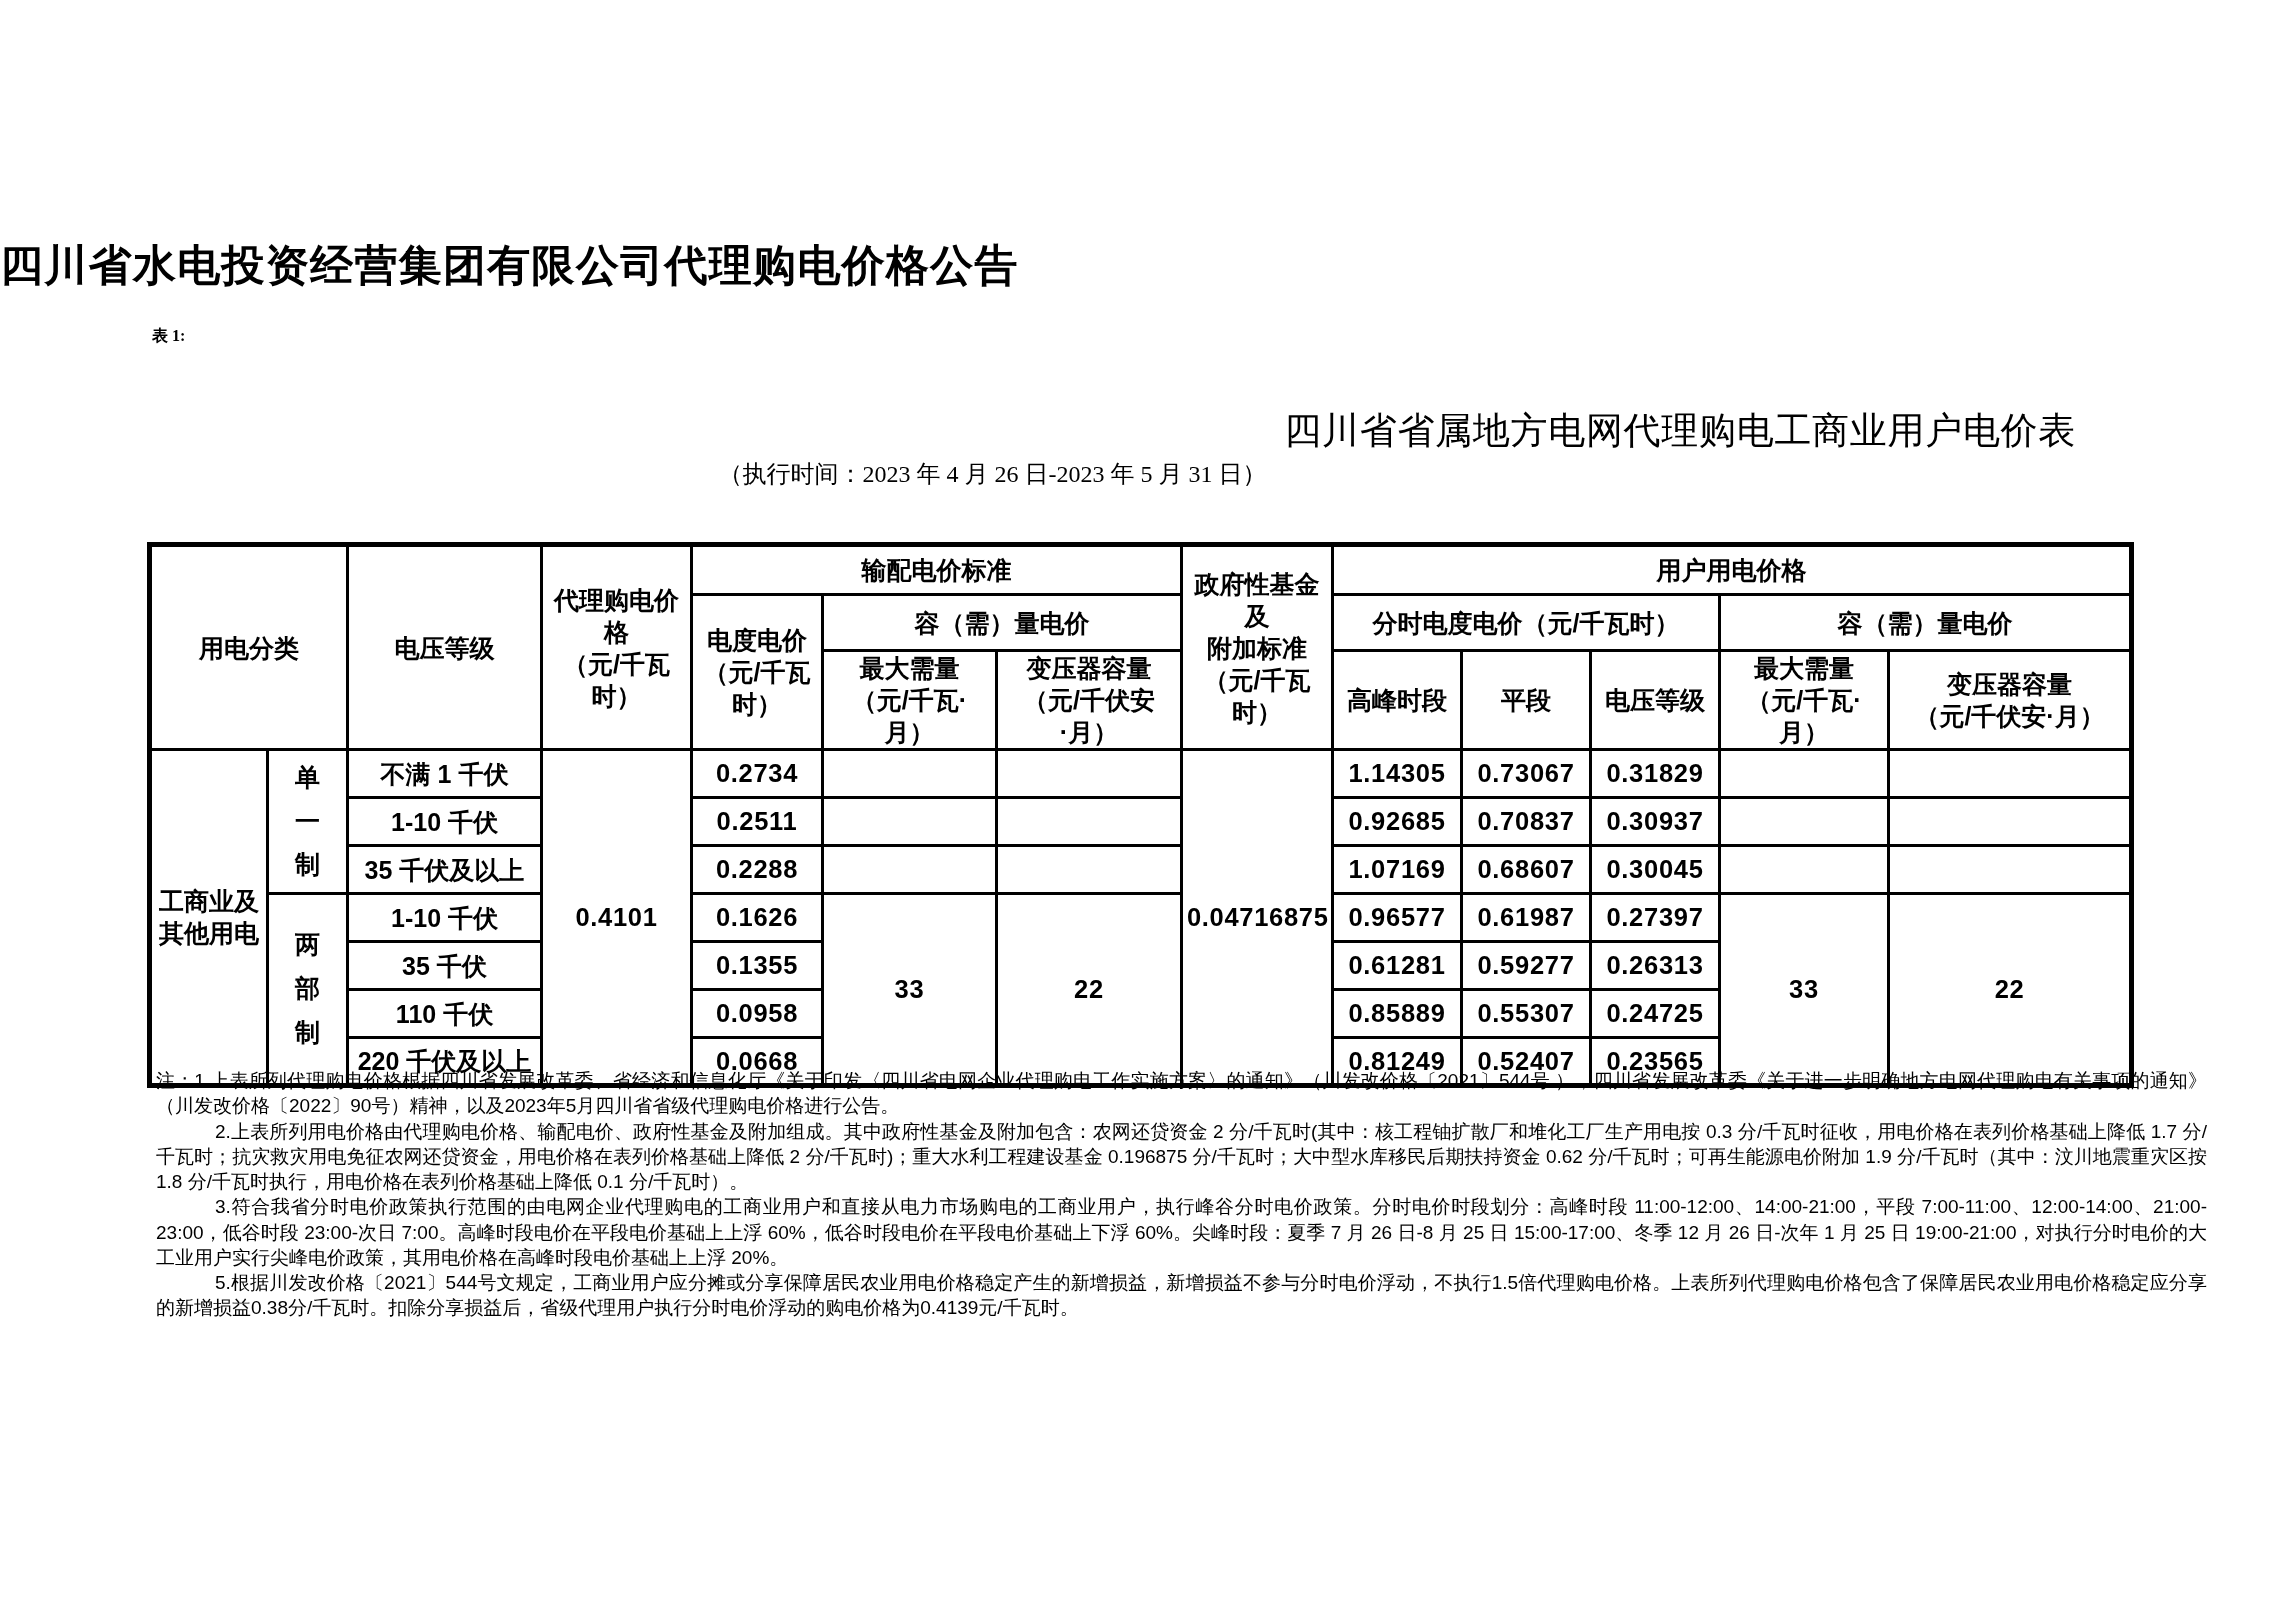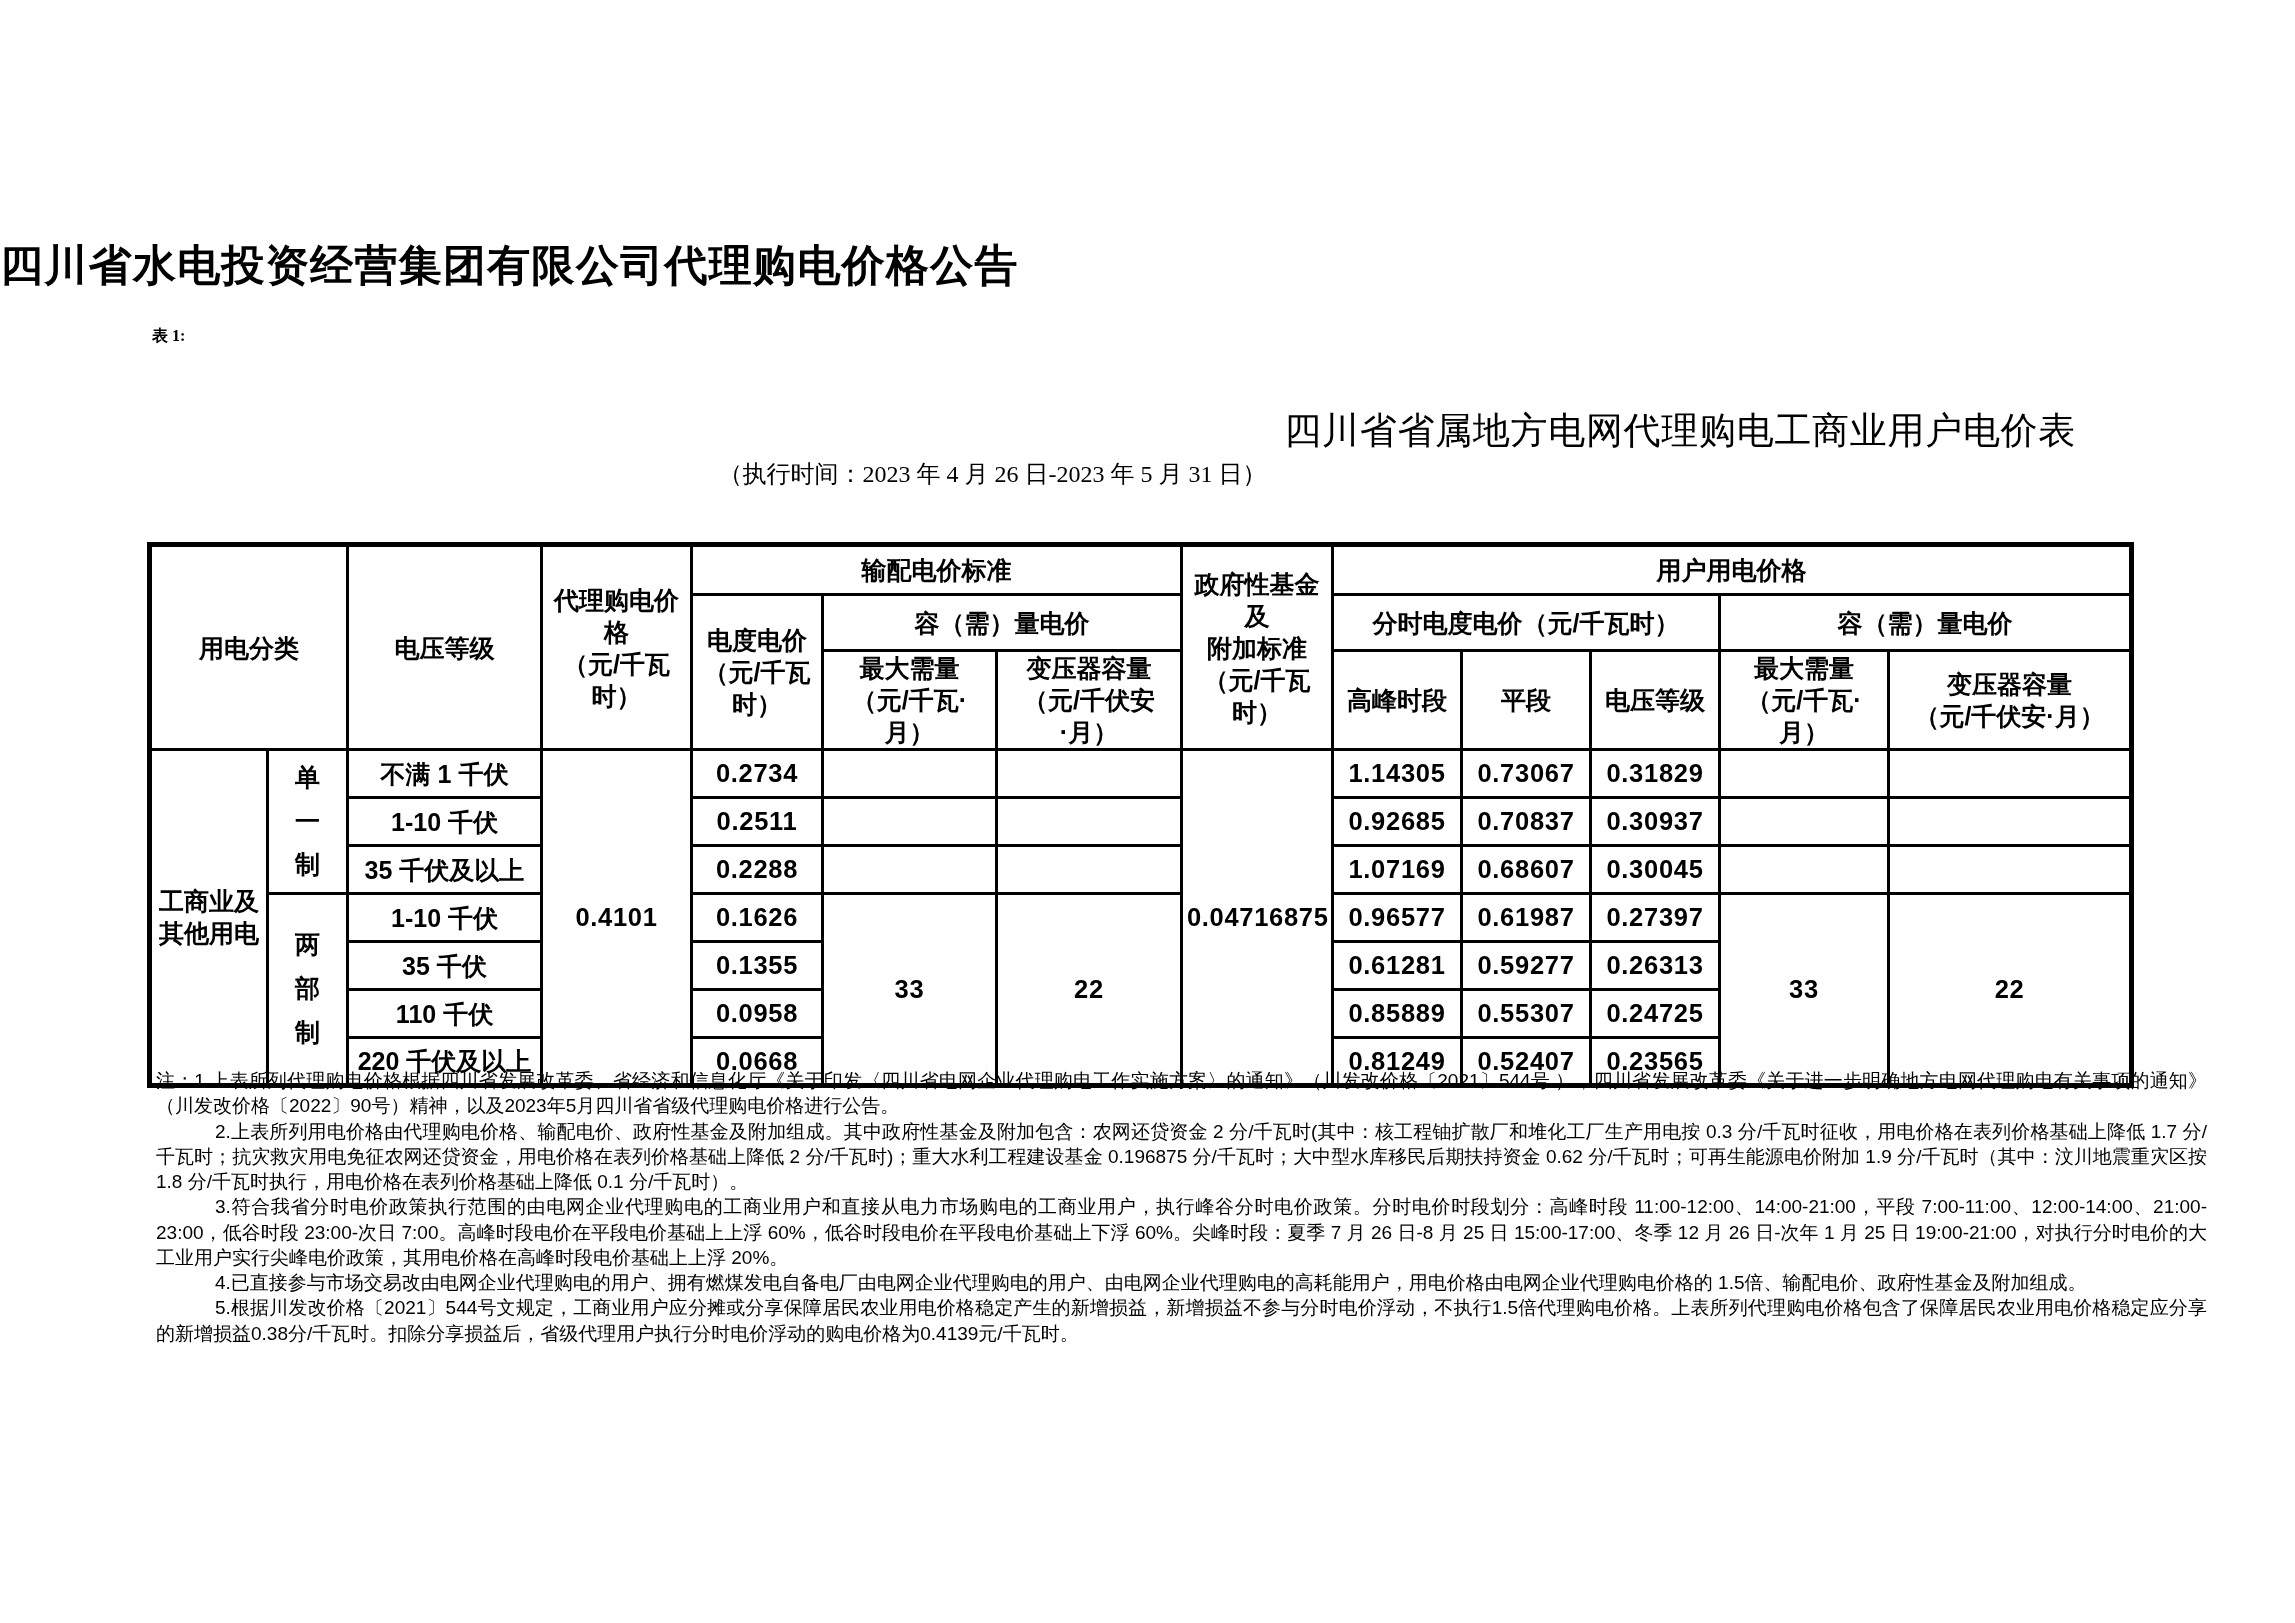--- a/index.html
+++ b/index.html
@@ -191,16 +191,15 @@
       <td class="num">0.52407</td>
       <td class="num">0.23565</td>
     </tr>
   </tbody>
 </table>
 
 <div class="notes">
   <p class="first">注：1.上表所列代理购电价格根据四川省发展改革委、省经济和信息化厅《关于印发〈四川省电网企业代理购电工作实施方案〉的通知》（川发改价格〔2021〕544号 ），四川省发展改革委《关于进一步明确地方电网代理购电有关事项的通知》（川发改价格〔2022〕90号）精神，以及2023年5月四川省省级代理购电价格进行公告。</p>
   <p>2.上表所列用电价格由代理购电价格、输配电价、政府性基金及附加组成。其中政府性基金及附加包含：农网还贷资金 2 分/千瓦时(其中：核工程铀扩散厂和堆化工厂生产用电按 0.3 分/千瓦时征收，用电价格在表列价格基础上降低 1.7 分/千瓦时；抗灾救灾用电免征农网还贷资金，用电价格在表列价格基础上降低 2 分/千瓦时)；重大水利工程建设基金 0.196875 分/千瓦时；大中型水库移民后期扶持资金 0.62 分/千瓦时；可再生能源电价附加 1.9 分/千瓦时（其中：汶川地震重灾区按 1.8 分/千瓦时执行，用电价格在表列价格基础上降低 0.1 分/千瓦时）。</p>
   <p>3.符合我省分时电价政策执行范围的由电网企业代理购电的工商业用户和直接从电力市场购电的工商业用户，执行峰谷分时电价政策。分时电价时段划分：高峰时段 11:00-12:00、14:00-21:00，平段 7:00-11:00、12:00-14:00、21:00-23:00，低谷时段 23:00-次日 7:00。高峰时段电价在平段电价基础上上浮 60%，低谷时段电价在平段电价基础上下浮 60%。尖峰时段：夏季 7 月 26 日-8 月 25 日 15:00-17:00、冬季 12 月 26 日-次年 1 月 25 日 19:00-21:00，对执行分时电价的大工业用户实行尖峰电价政策，其用电价格在高峰时段电价基础上上浮 20%。</p>
-  <p>4.已直接参与市场交易改由电网企业代理购电的用户、拥有燃煤发电自备电厂由电网企业代理购电的用户、由电网企业代理购电的高耗能用户，用电价格由电网企业代理购电价格的 1.5倍、输配电价、政府性基金及附加组成。</p>
   <p>5.根据川发改价格〔2021〕544号文规定，工商业用户应分摊或分享保障居民农业用电价格稳定产生的新增损益，新增损益不参与分时电价浮动，不执行1.5倍代理购电价格。上表所列代理购电价格包含了保障居民农业用电价格稳定应分享的新增损益0.38分/千瓦时。扣除分享损益后，省级代理用户执行分时电价浮动的购电价格为0.4139元/千瓦时。</p>
 </div>
 
 
 </body></html>

